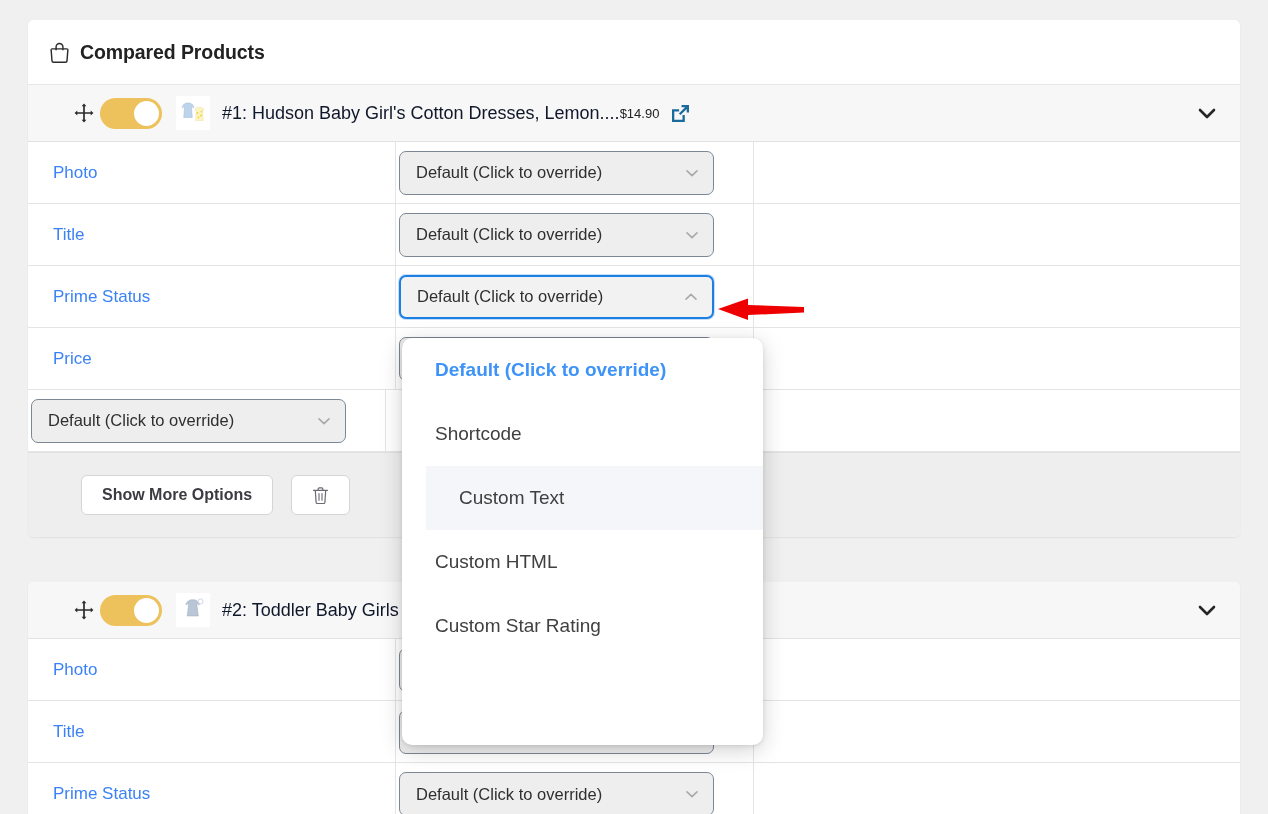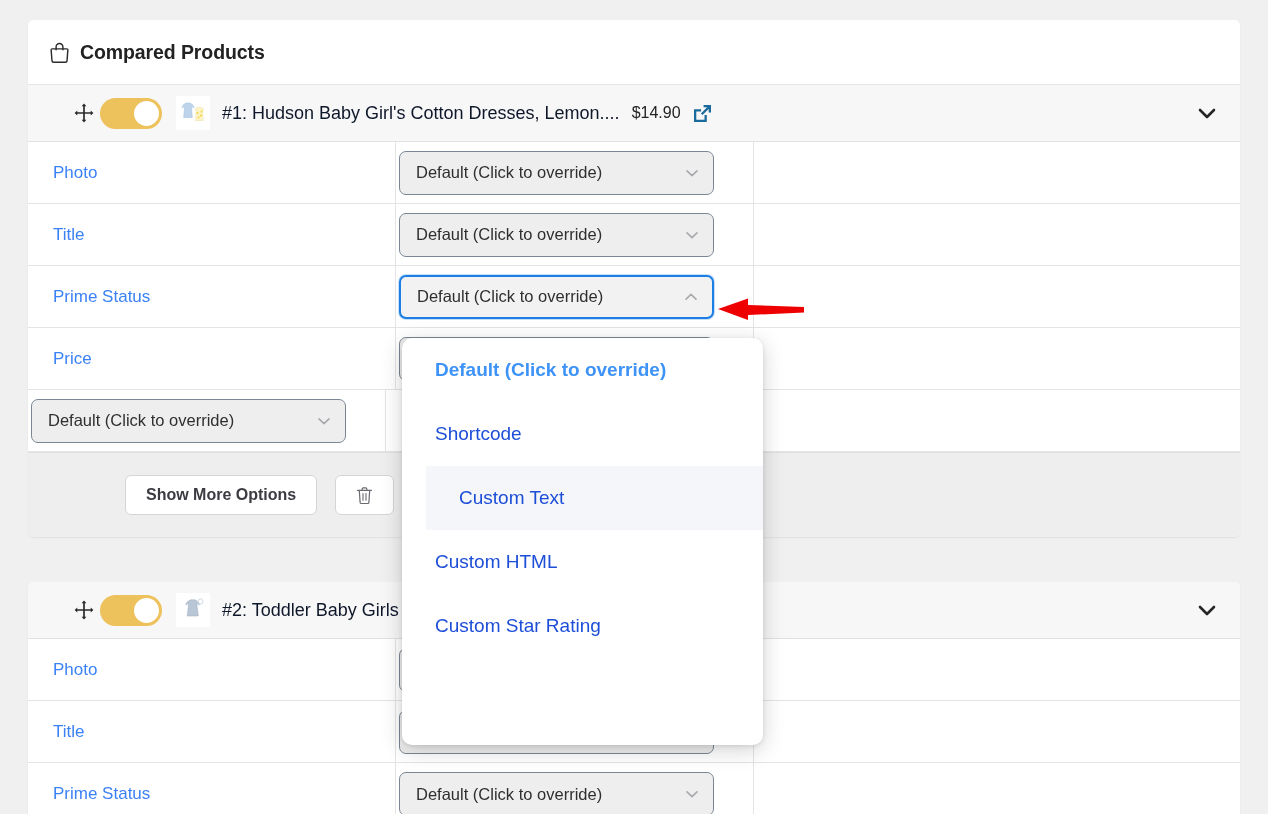--- a/index.html
+++ b/index.html
@@ -108,23 +108,22 @@
 
   .product-title {
     font-size: 18px;
     color: #0f172a;
     margin-left: 12px;
     white-space: nowrap;
     overflow: hidden;
   }
 
   .product-price {
-    font-size: 16px;
+    font-size: 13px;
     color: #232323;
-    margin-left: 12px;
     white-space: nowrap;
   }
 
   .ext-link-icon {
     width: 21px;
     height: 21px;
     margin-left: 11px;
     flex: 0 0 auto;
     cursor: pointer;
   }
@@ -220,21 +219,20 @@
     border: 1px solid #d5d5d8;
     border-radius: 6px;
     font-size: 16px;
     font-weight: bold;
     color: #3b3b41;
     padding: 0 20px;
     display: inline-flex;
     align-items: center;
     cursor: pointer;
     font-family: "Liberation Sans", sans-serif;
-    margin-left: 44px;
   }
 
   .btn-icon {
     width: 59px;
     justify-content: center;
     padding: 0;
     margin-left: 18px;
   }
 
   .trash-icon { width: 17px; height: 19px; display:block; }
@@ -261,21 +259,21 @@
     height: 14px;
     background: #ffffff;
     clip-path: polygon(50% 0%, 100% 100%, 0% 100%);
   }
   .dd-item {
     height: 64px;
     display: flex;
     align-items: center;
     padding-left: 33px;
     font-size: 19px;
-    color: #1d4ed8;
+    color: #404040;
     cursor: pointer;
     white-space: nowrap;
   }
   .dd-item.selected {
     color: #3d93f7;
     font-weight: bold;
   }
   .dd-item.hovered {
     background: #f4f6f9;
     margin-left: 24px;

